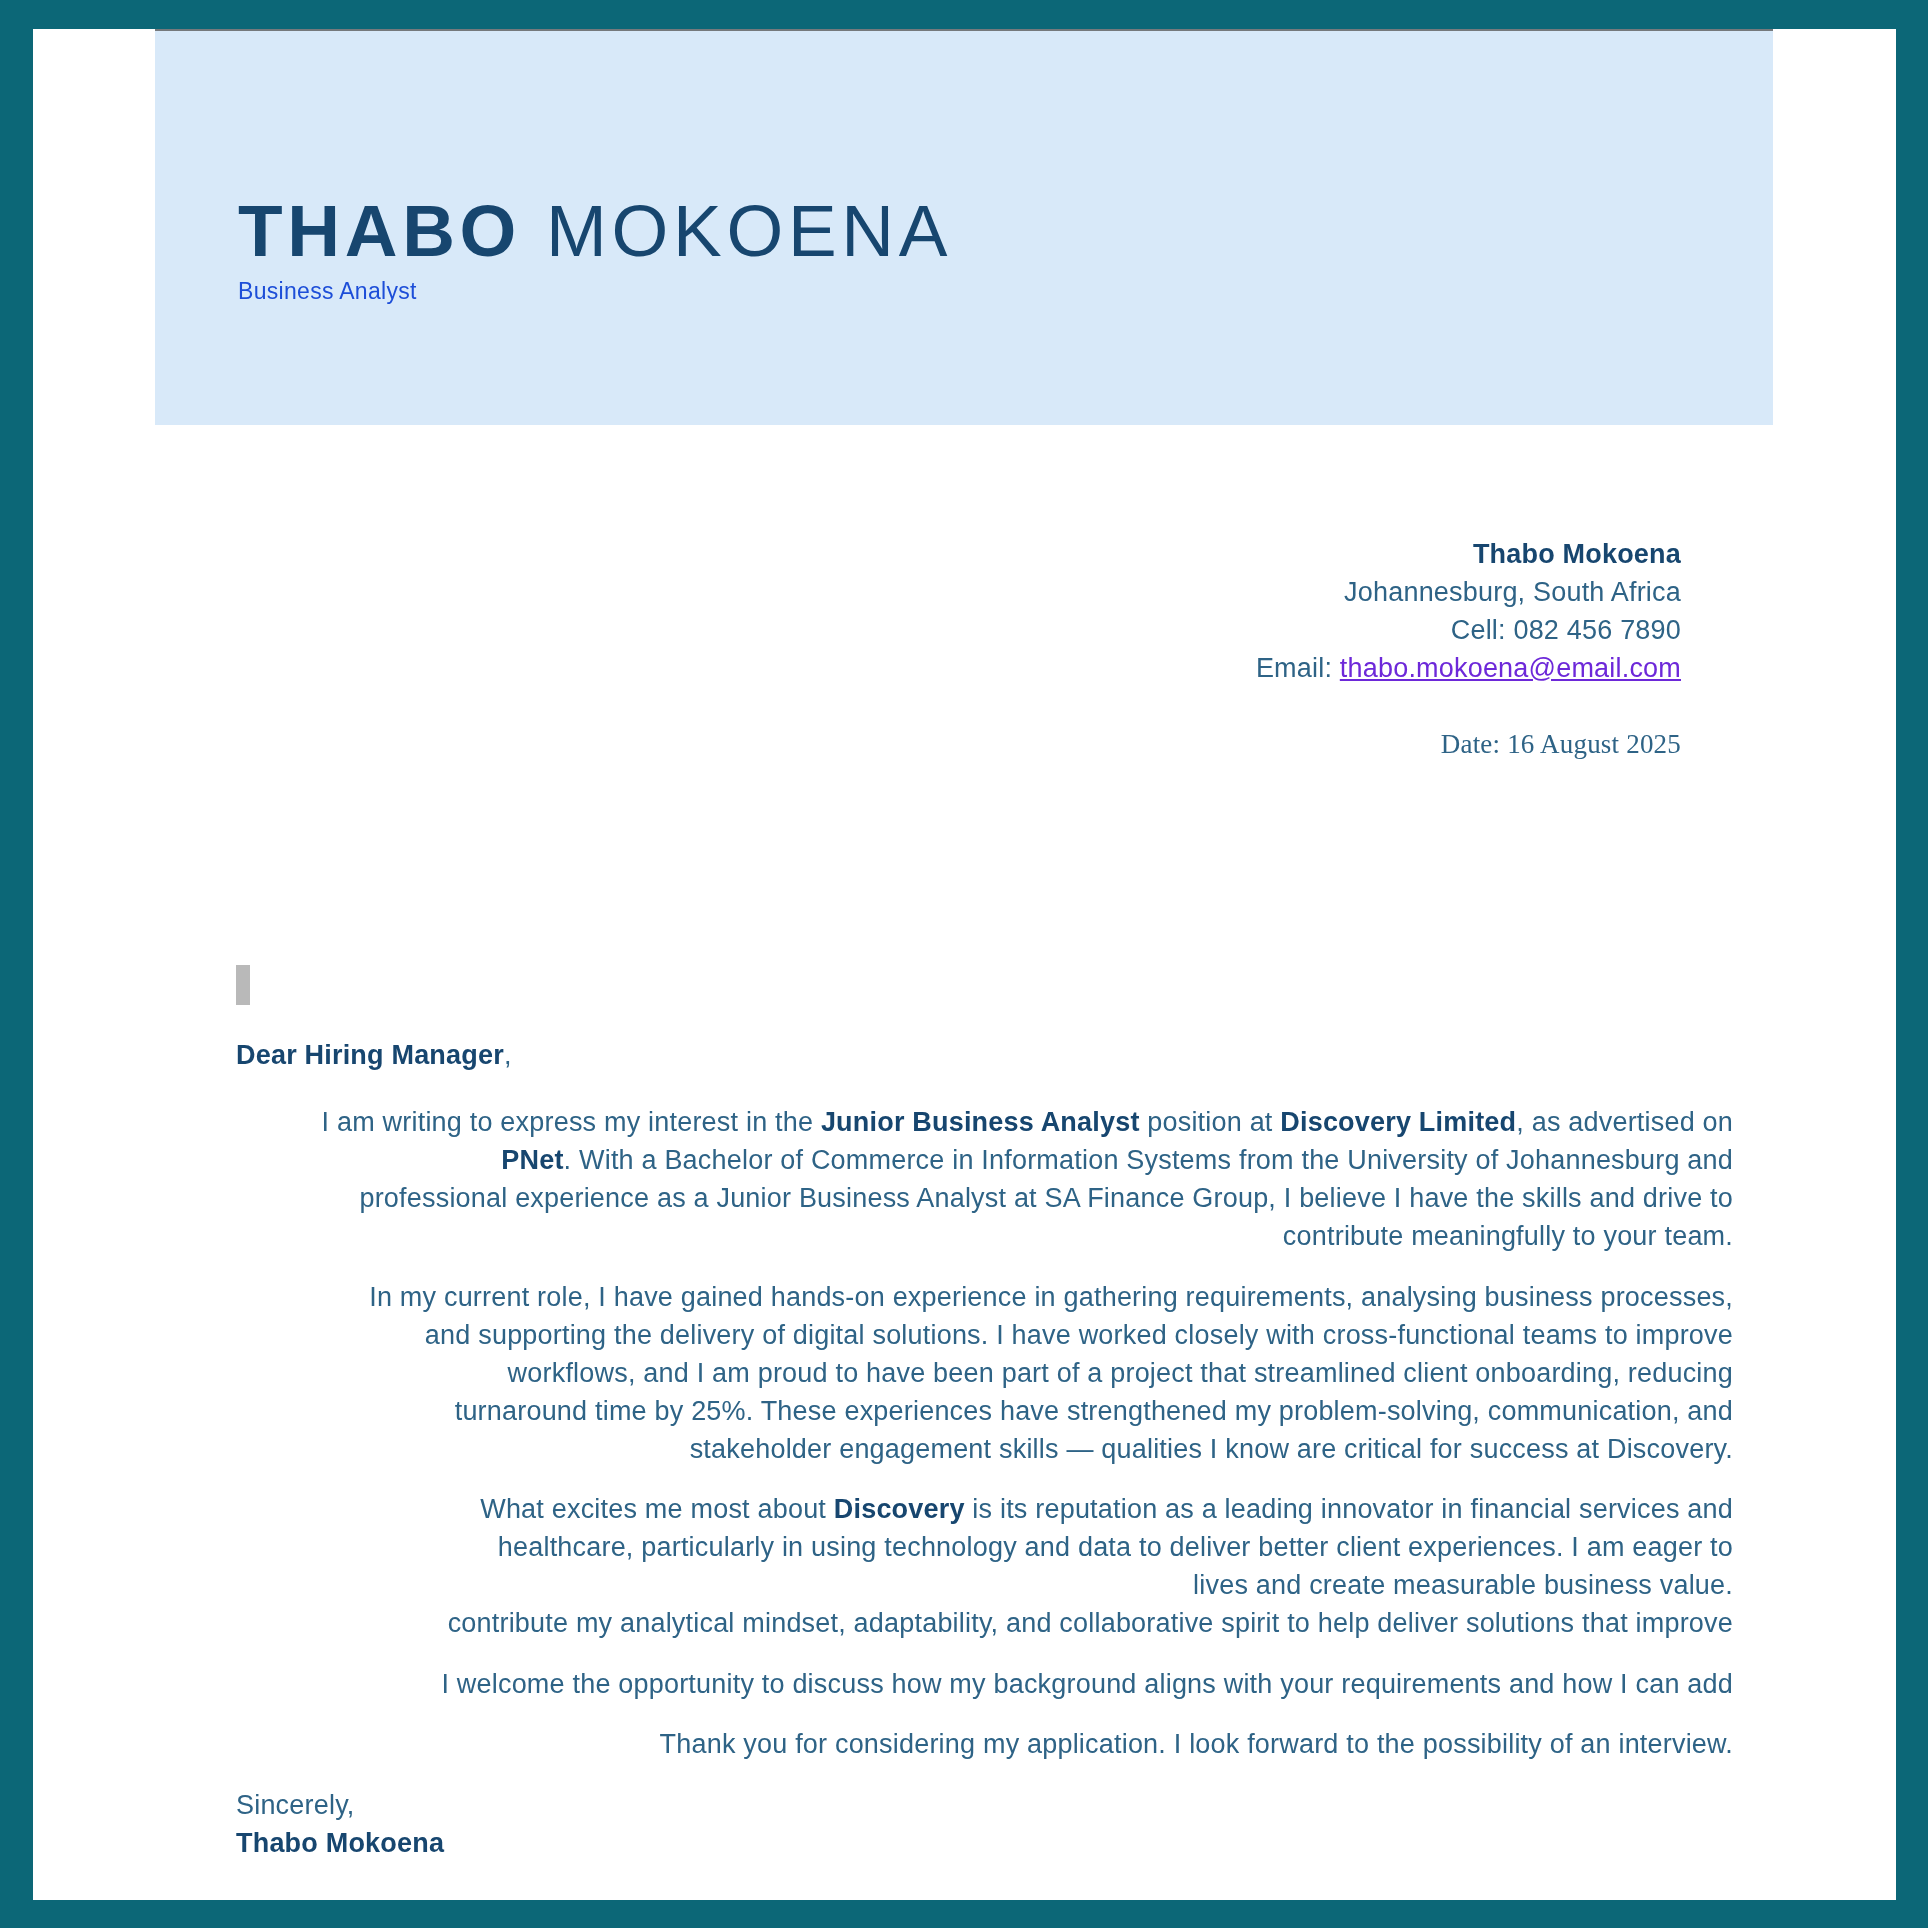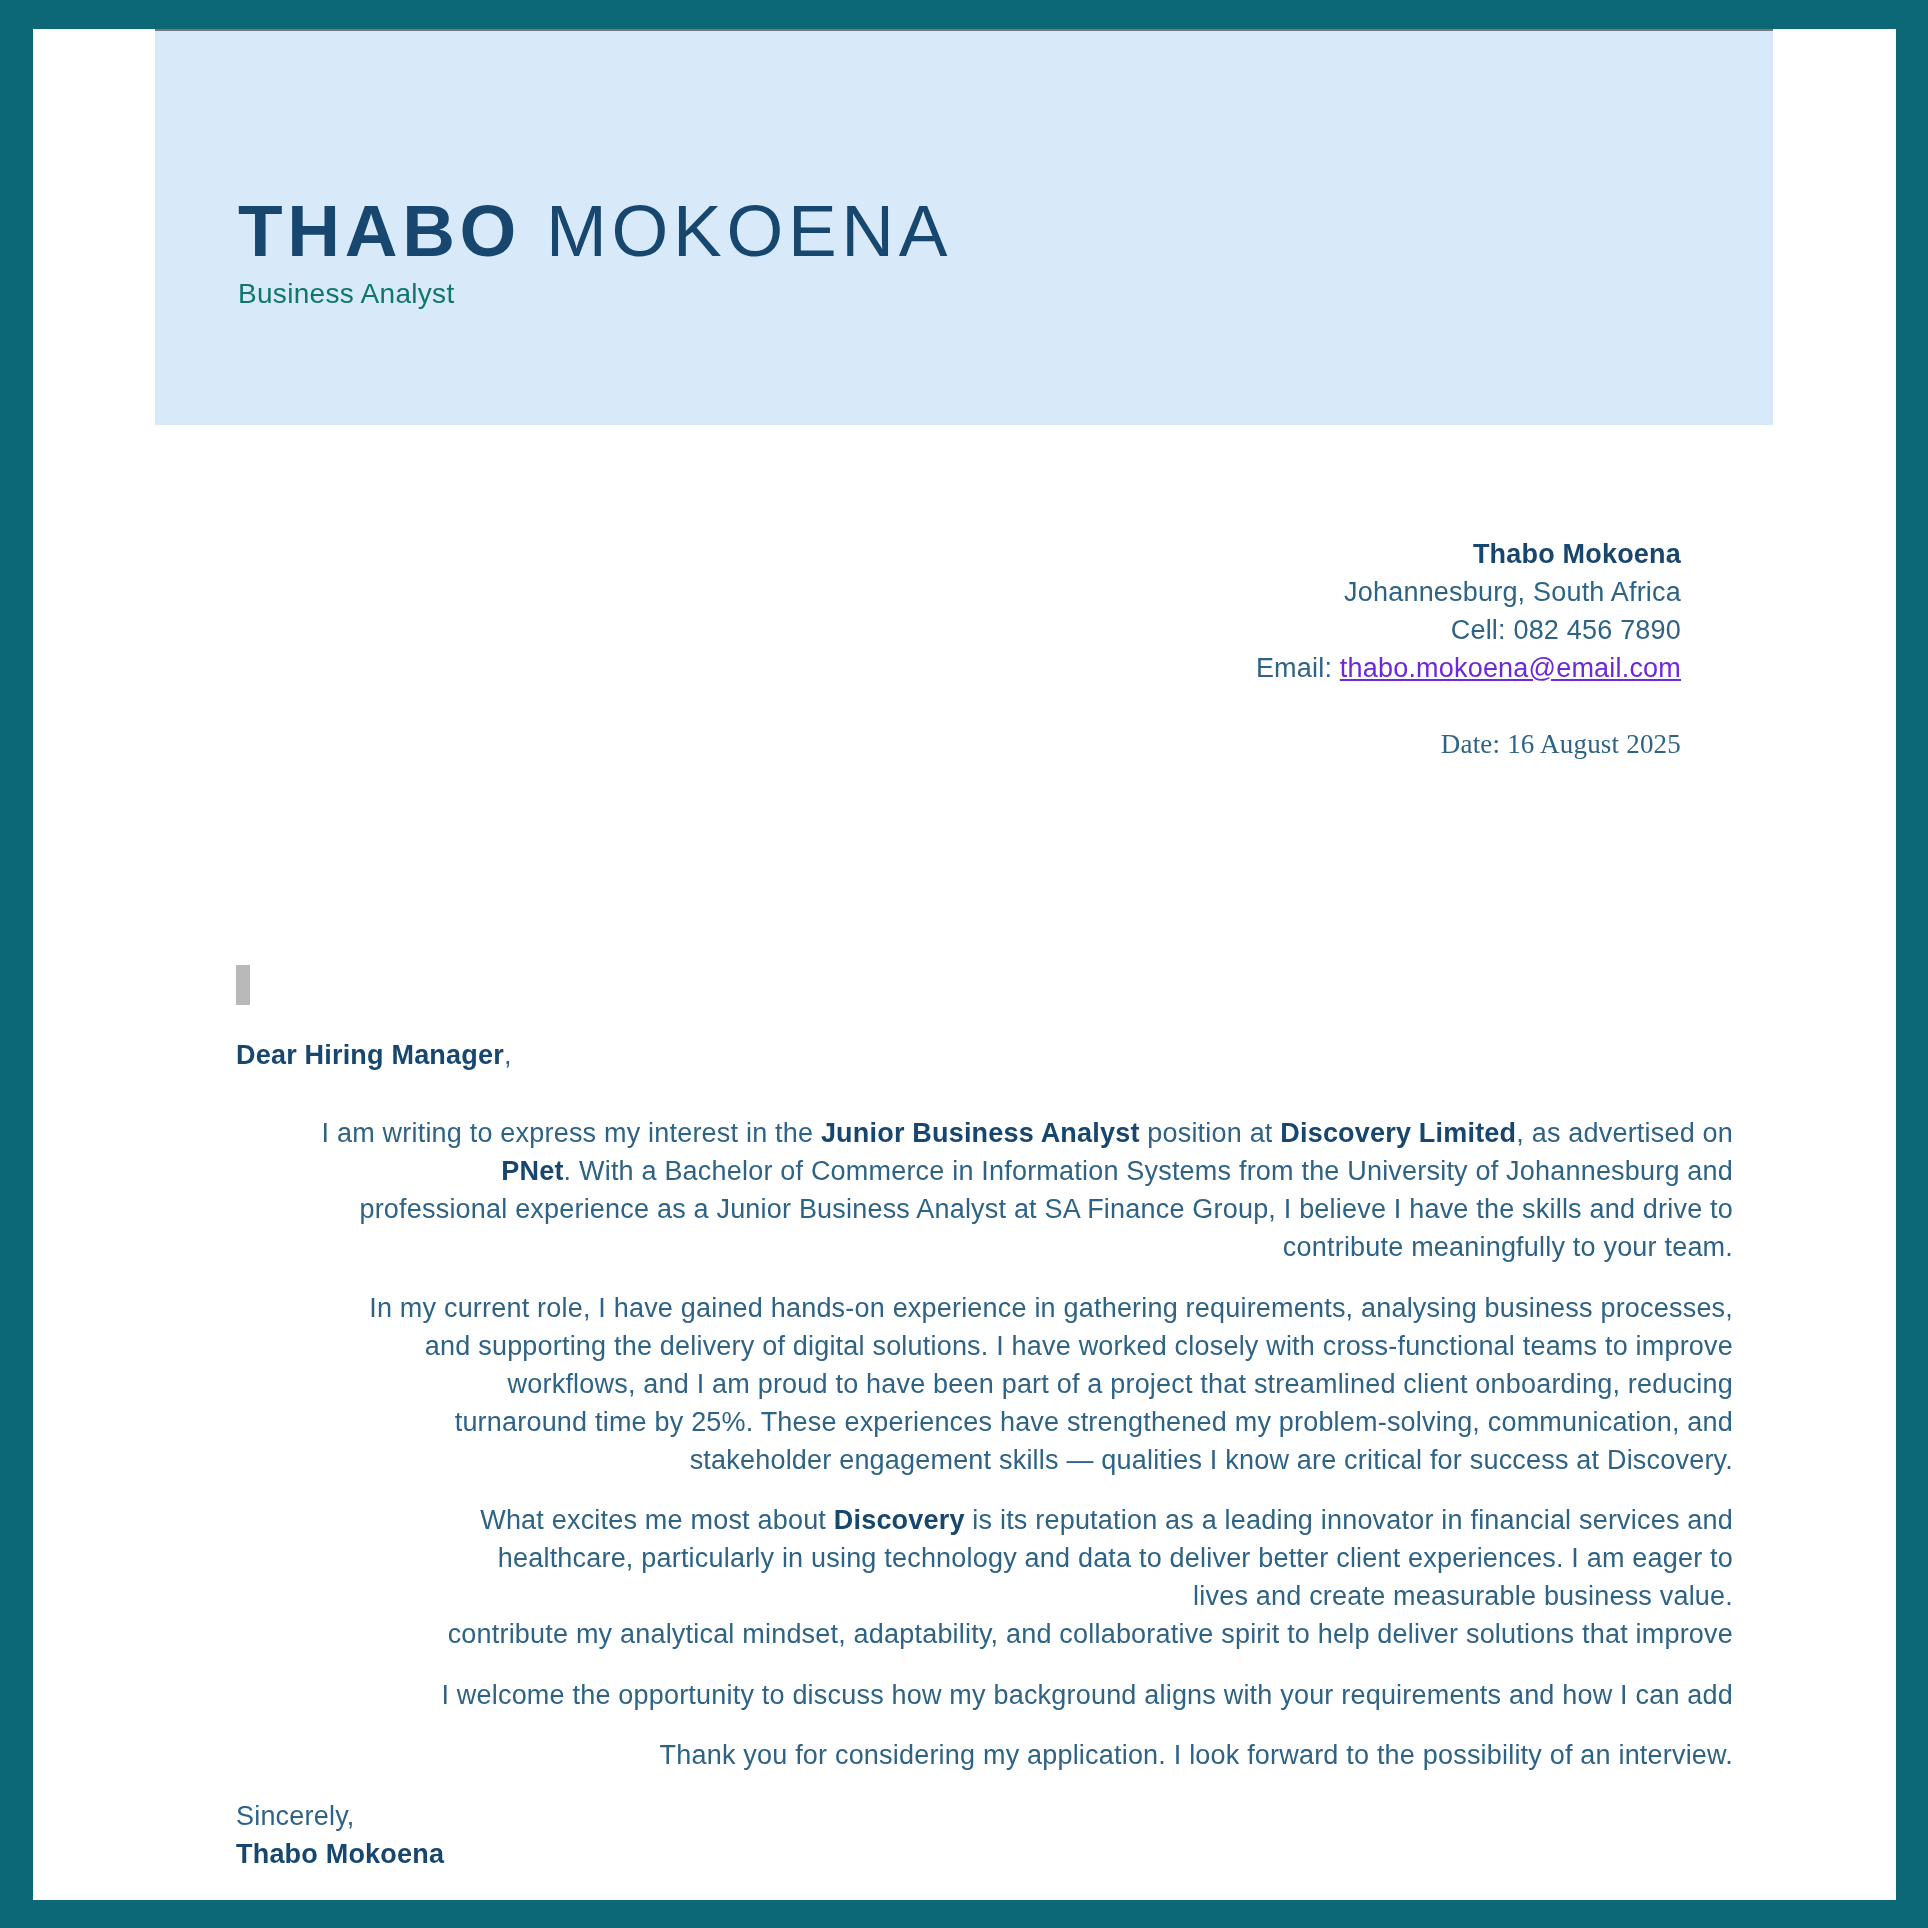--- a/index.html
+++ b/index.html
@@ -19,42 +19,42 @@
     box-sizing:border-box;
   }
   .title{
     position:absolute;left:83px;top:158px;
     font-size:73px;letter-spacing:4.7px;color:#17466F;white-space:nowrap;
   }
   .title .strong{font-weight:700;}
   .title .light{font-weight:400;}
   .subtitle{
     position:absolute;left:83px;top:247px;
-    font-size:28px;color:#0f766e;letter-spacing:0.3px;
+    font-size:23px;color:#1d4ed8;letter-spacing:0.3px;
   }
   .sender{
     position:absolute;top:506px;right:215px;text-align:right;
     font-size:27px;line-height:38px;color:#2E6386;letter-spacing:0.2px;
   }
   .b{font-weight:700;color:#17466F;}
   .link{color:#6d28d9;text-decoration:underline;cursor:pointer;}
   .date-line{margin-top:38px;font-family:Liberation Serif, serif;}
   .recipient{
     position:absolute;left:203px;top:778px;
     font-size:27px;line-height:38px;color:#2E6386;letter-spacing:0.2px;
   }
   .caret{
     position:absolute;left:203px;top:936px;width:14px;height:40px;
     background:#B9B9B9;
   }
   .letter{
     position:absolute;left:203px;top:1007px;width:1497px;
     font-size:27px;line-height:38px;color:#2E6386;letter-spacing:0.2px;
   }
-  .salutation{margin-bottom:40px;}
+  .salutation{margin-bottom:29px;}
   .para{margin-bottom:22.6px;}
   .line{white-space:nowrap;text-align:right;}
 </style>
 </head>
 <body>
 
 <div class="page">
 
   <div class="band">
     <div class="title">

